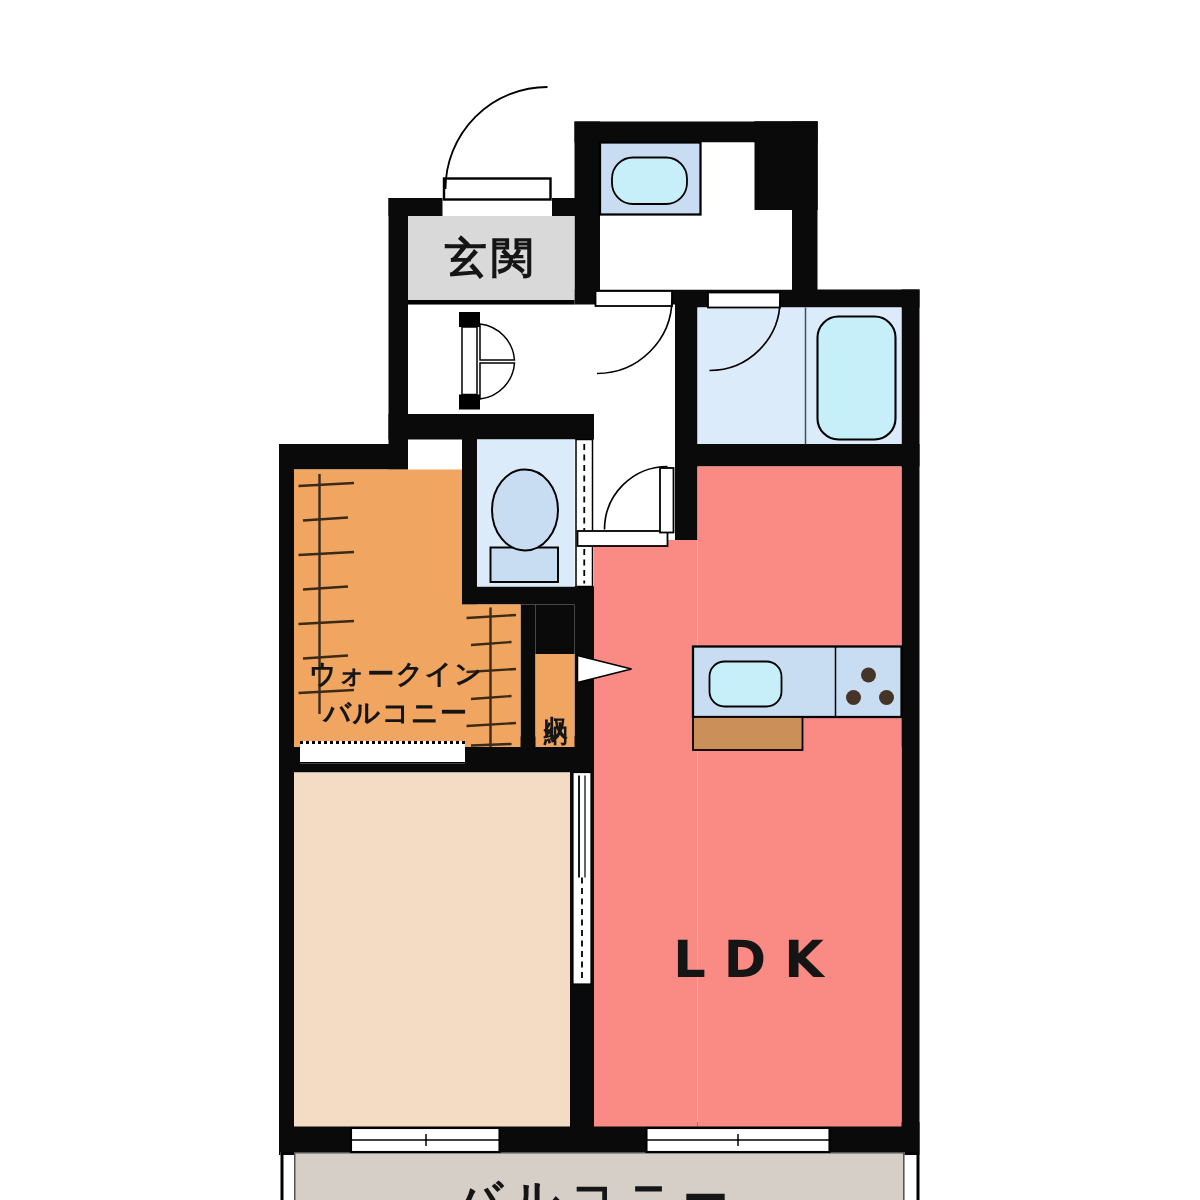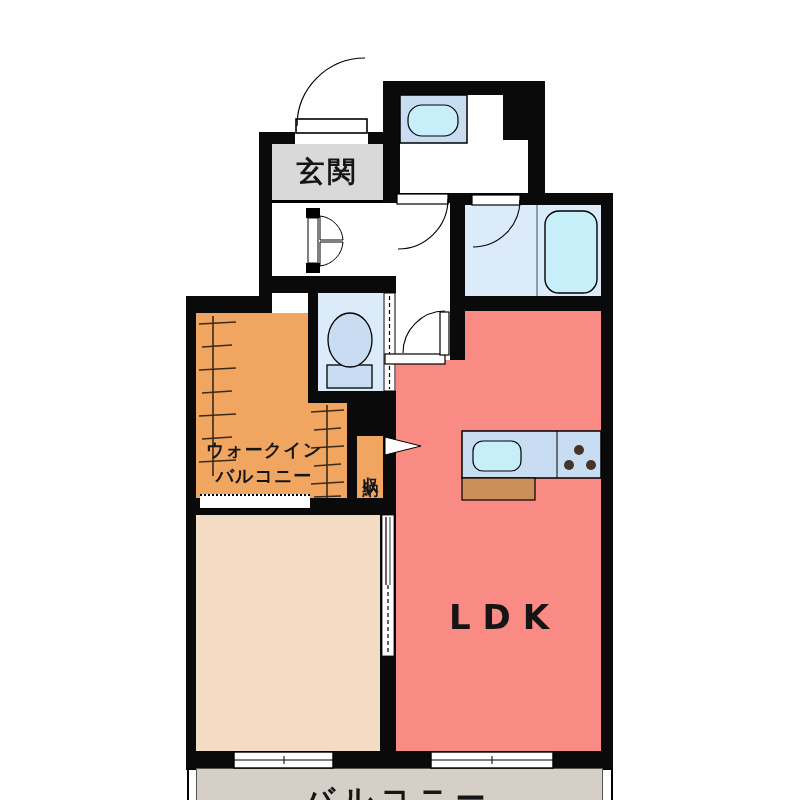--- a/index.html
+++ b/index.html
@@ -185,19 +185,19 @@
   <div class="label lbl-genkan" style="left:272px;top:96px;width:111px;height:56px;">玄関</div>
 
   <div class="label lbl-wic" style="left:196px;top:388px;width:136px;height:54px;flex-direction:column;">
     <div>ウォークイン</div>
     <div>バルコニー</div>
   </div>
 
   <div class="label lbl-storage" style="left:356px;top:390px;width:28px;height:60px;">収納</div>
 
 
-  <div class="label" style="left:415px;top:519px;width:180px;height:100px;flex-direction:column;">
+  <div class="label" style="left:415px;top:542px;width:180px;height:100px;flex-direction:column;">
     <div class="lbl-ldk-name">LDK</div>
   </div>
 
   <div class="label lbl-balcony" style="left:196px;top:729px;width:405px;height:44px;">バルコニー</div>
 
 </div>
 
 </body></html>

